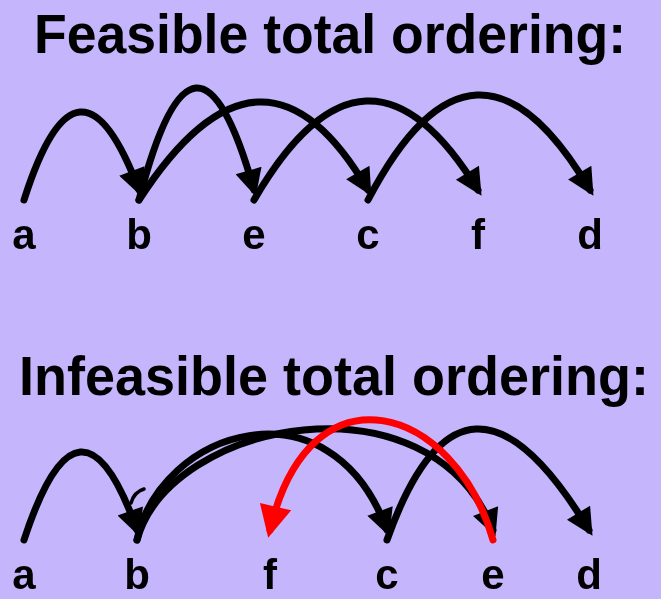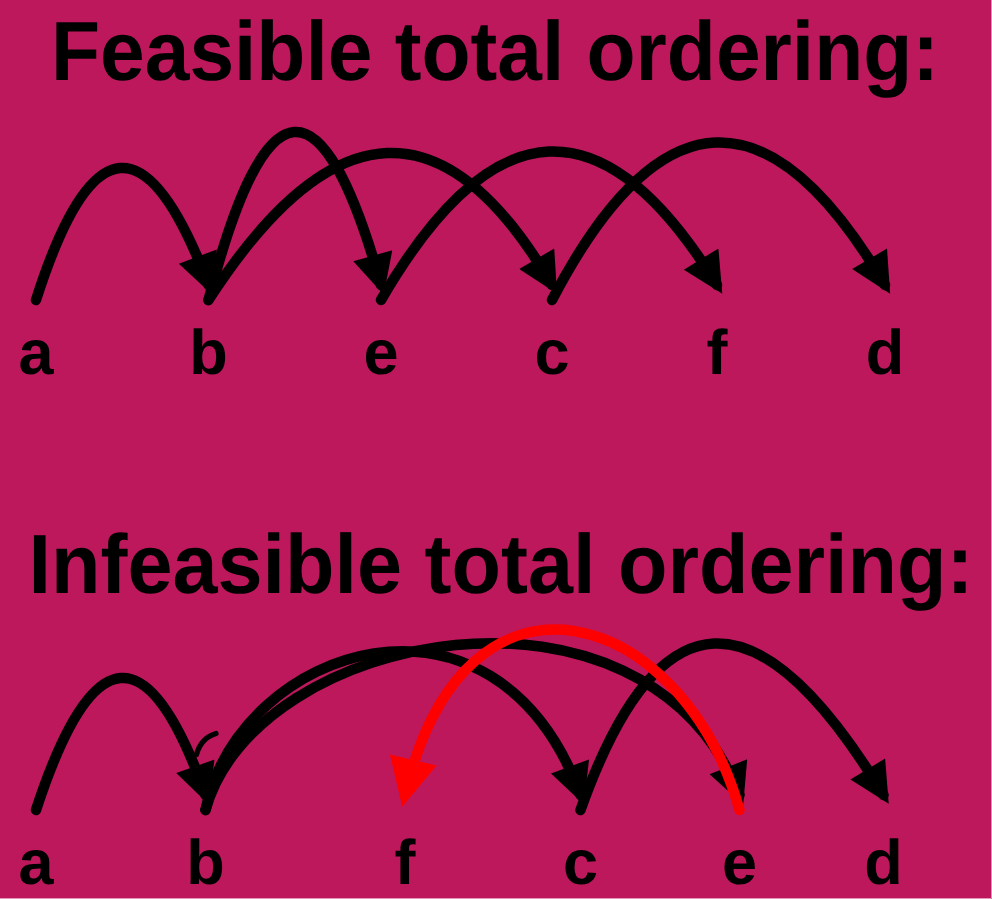--- a/index.html
+++ b/index.html
@@ -1,16 +1,16 @@
 <!DOCTYPE html>
 <html><head>
 <meta charset="utf-8">
 <style>
   html,body{margin:0;padding:0;background:#ffffff;}
-  .page{position:relative;width:661px;height:599px;background:#be185d;overflow:hidden;
+  .page{position:relative;width:661px;height:599px;background:#c4b5fd;overflow:hidden;
         font-family:"Liberation Sans",sans-serif;}
   .canvas{position:absolute;left:0;top:0;}
   .title{font-family:"Liberation Sans",sans-serif;font-weight:700;font-size:56px;fill:#000000;}
   .node{font-family:"Liberation Sans",sans-serif;font-weight:700;font-size:42px;fill:#000000;text-anchor:middle;}
 </style>
 </head>
 <body>
 
 <div class="page">
   <svg class="canvas" width="661" height="599" viewBox="0 0 661 599" xmlns="http://www.w3.org/2000/svg">

